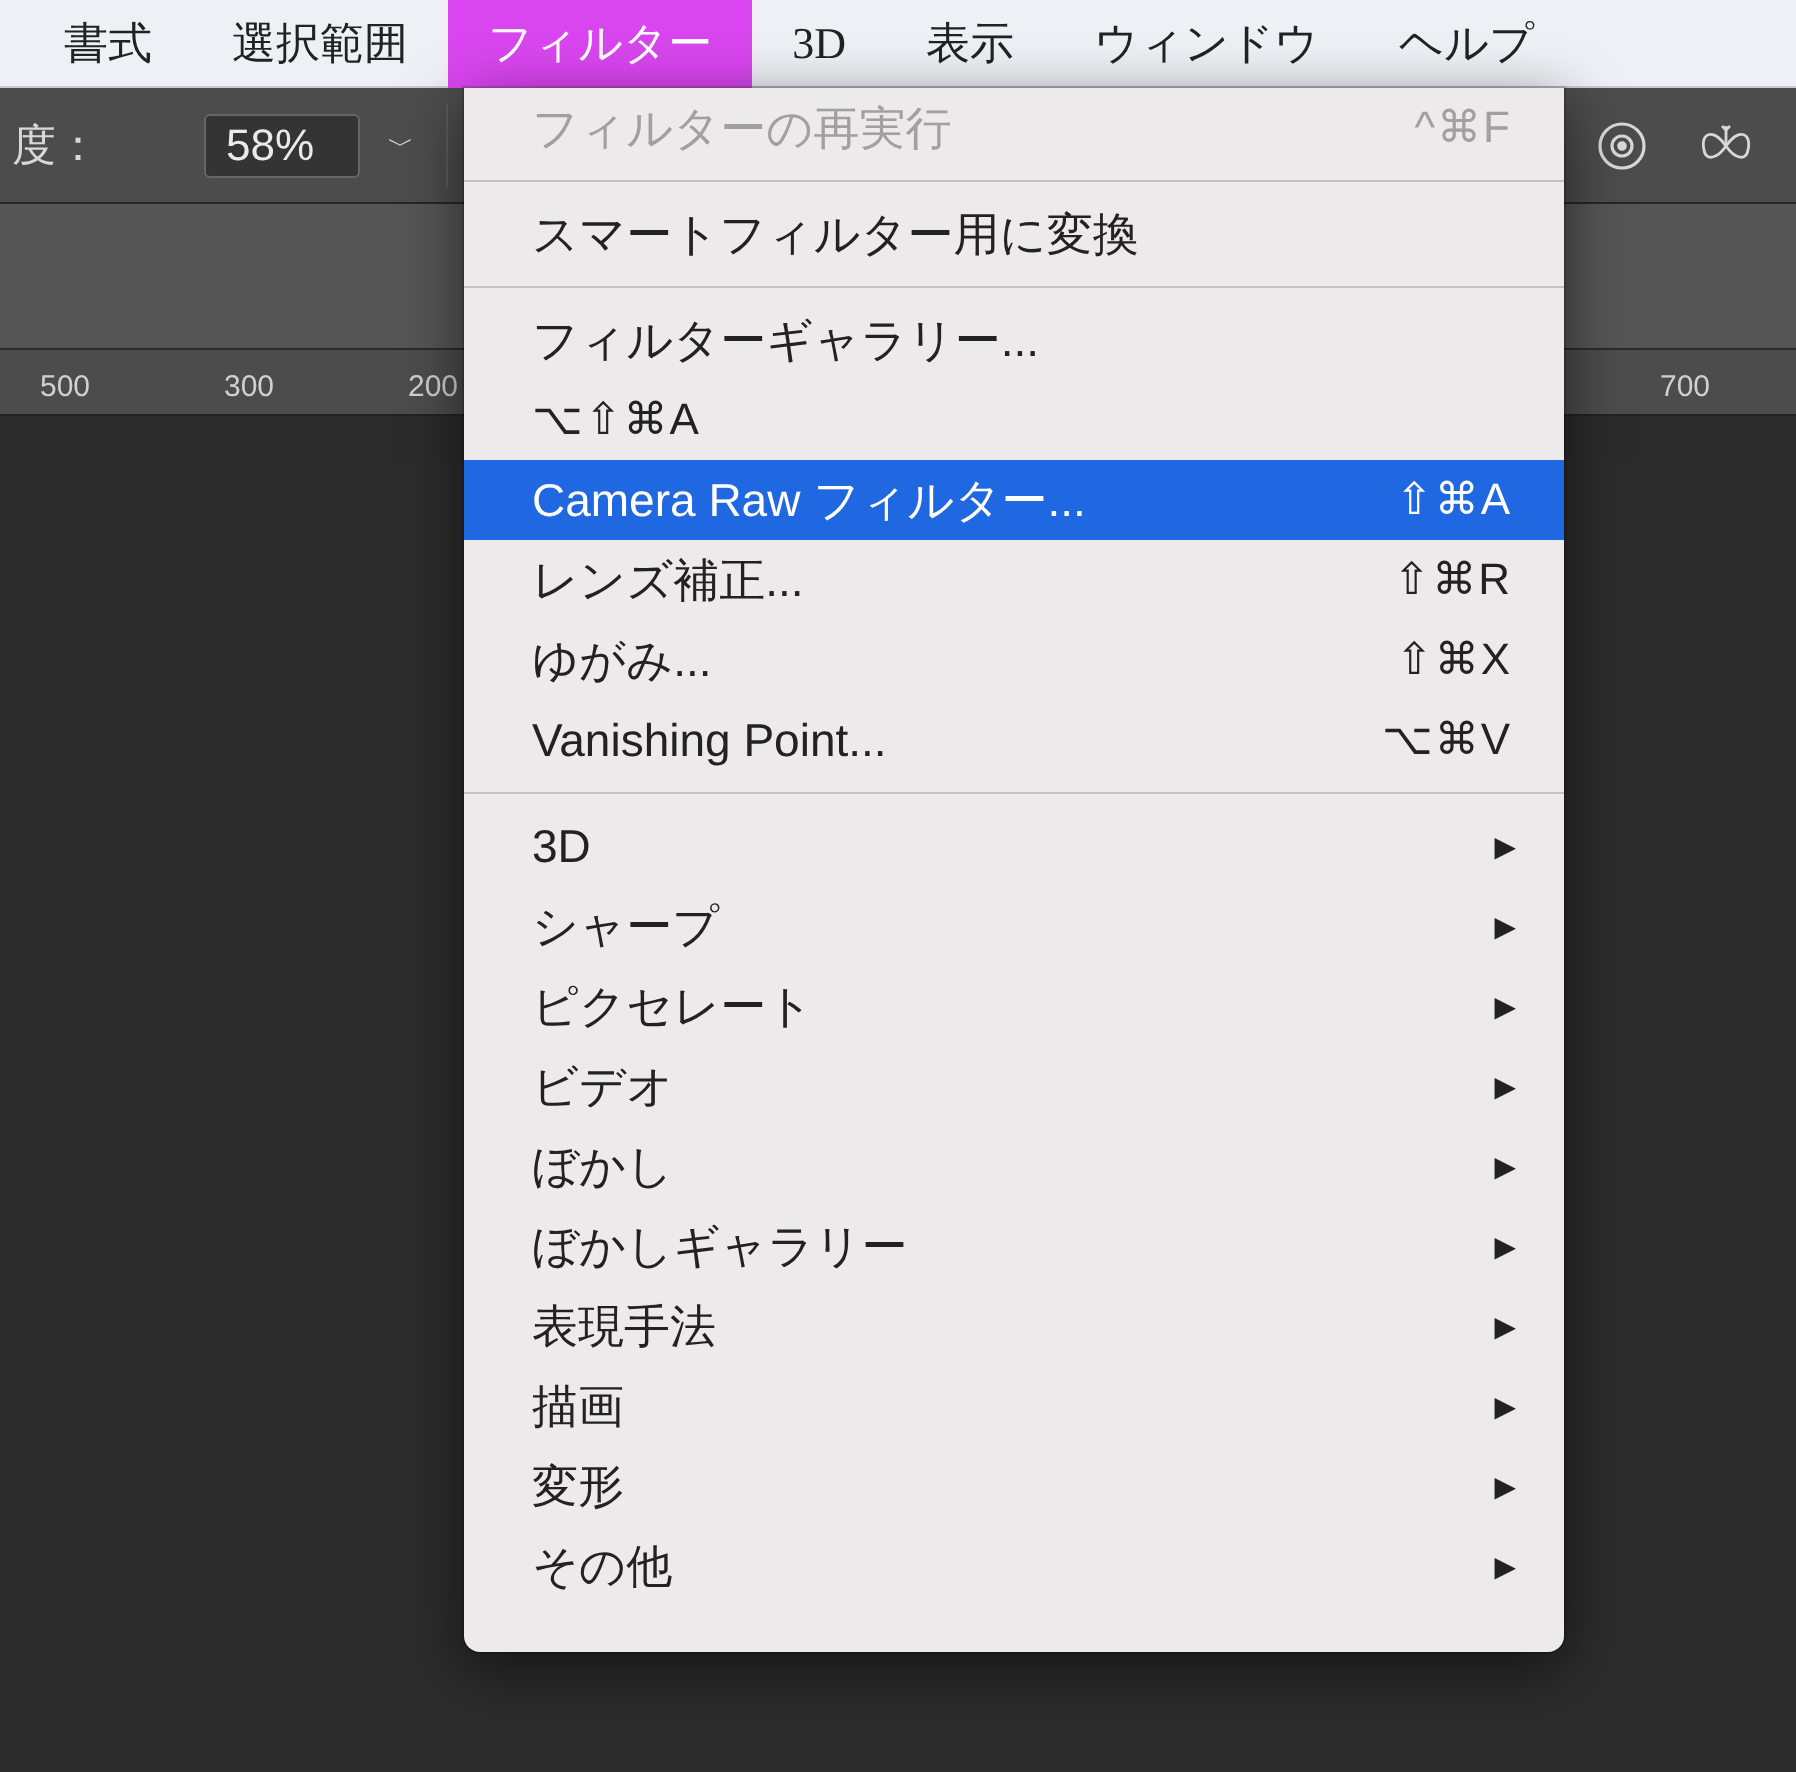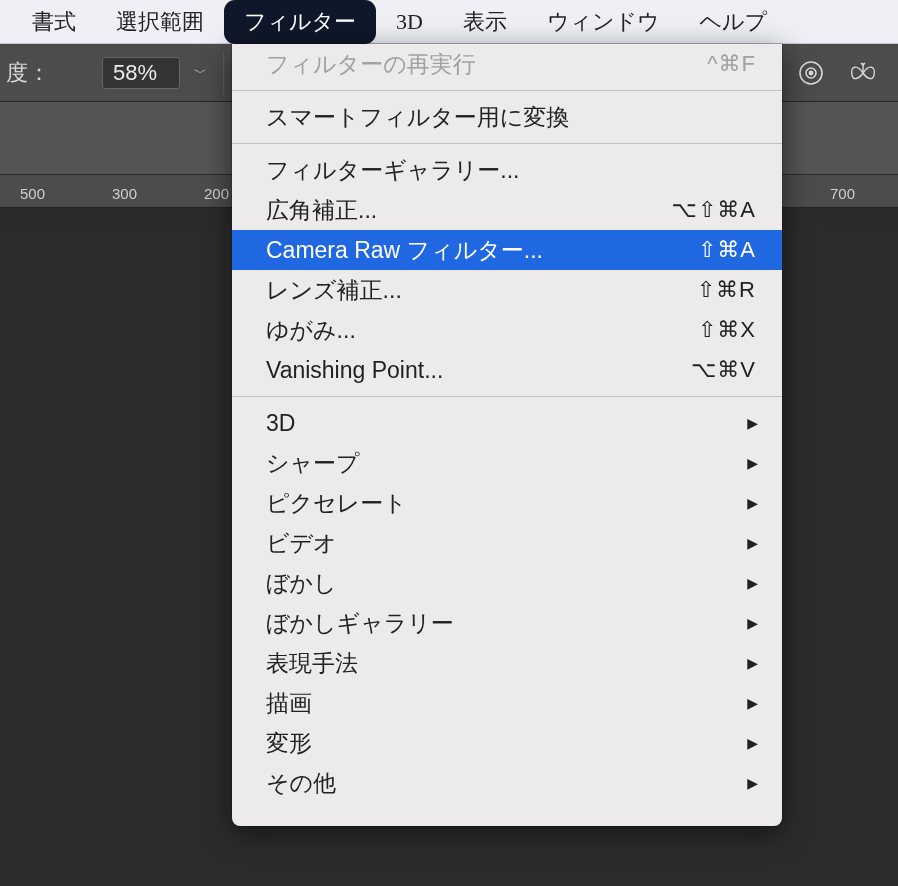--- a/index.html
+++ b/index.html
@@ -24,23 +24,22 @@
   position: relative;
   z-index: 2;
 }
 .menubar .menu-item {
   padding: 6px 20px;
   line-height: 32px;
   cursor: default;
   font-family: Liberation Serif, serif;
 }
 .menubar .menu-item.active {
-  background: #0f172a; 
+  background: #d946ef; 
   color: #fff;
-  border-radius: 11px;
 }
 
 
 .opts-bar {
   width: 100%;
   height: 58px;
   background: #4c4c4c;
   display: flex;
   align-items: center;
   color: #d8d8d8;
@@ -209,21 +208,20 @@
   <div class="row">
     <span class="label">スマートフィルター用に変換</span>
   </div>
 
   <hr class="divider">
 
   <div class="row">
     <span class="label">フィルターギャラリー...</span>
   </div>
   <div class="row">
-    <span class="label">広角補正...</span>
     <span class="shortcut">⌥⇧⌘A</span>
   </div>
   <div class="row highlight">
     <span class="label">Camera Raw フィルター...</span>
     <span class="shortcut">⇧⌘A</span>
   </div>
   <div class="row">
     <span class="label">レンズ補正...</span>
     <span class="shortcut">⇧⌘R</span>
   </div>

